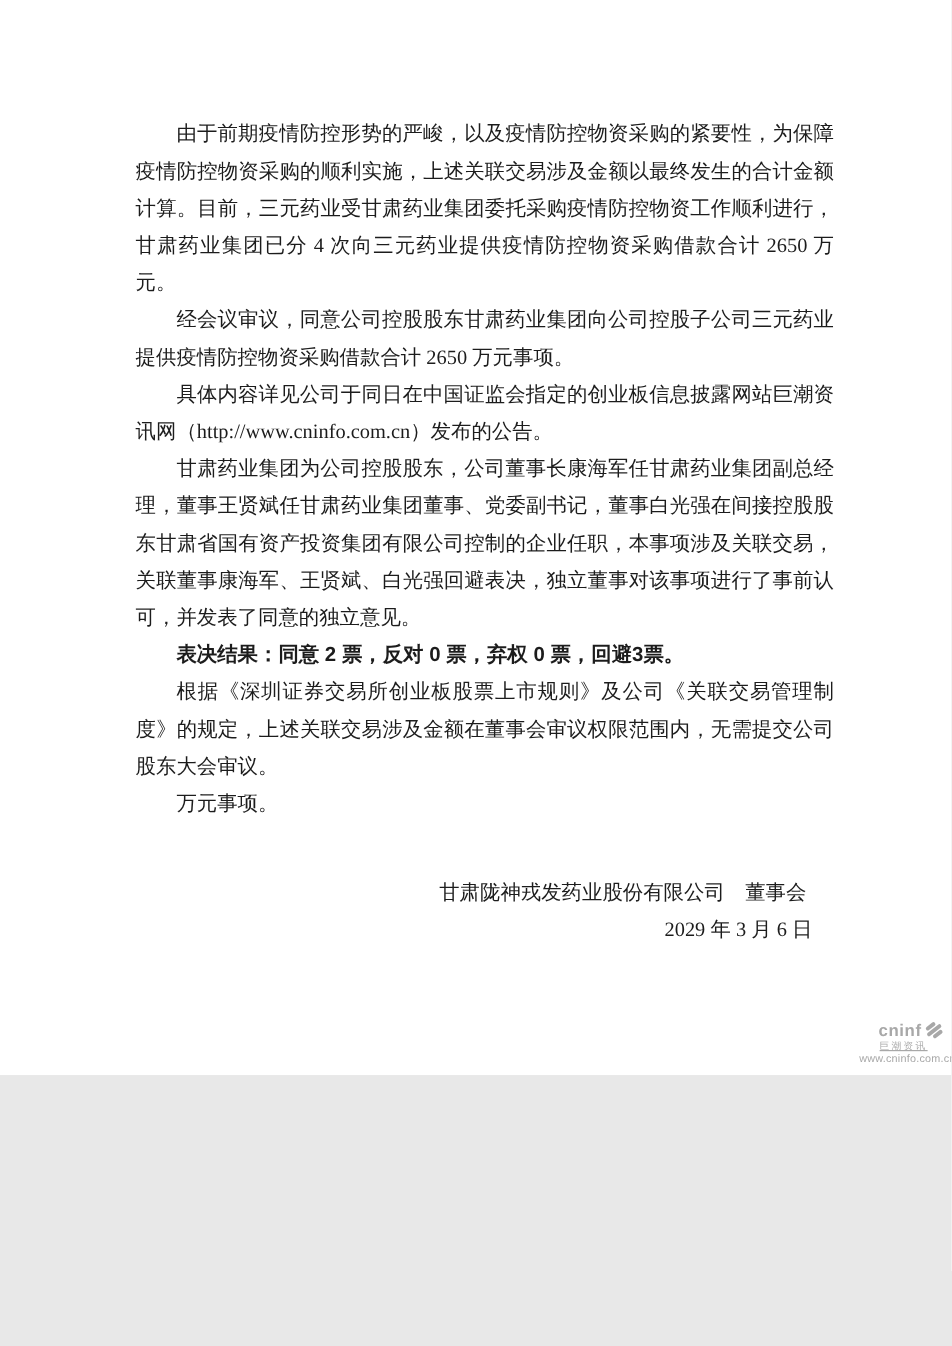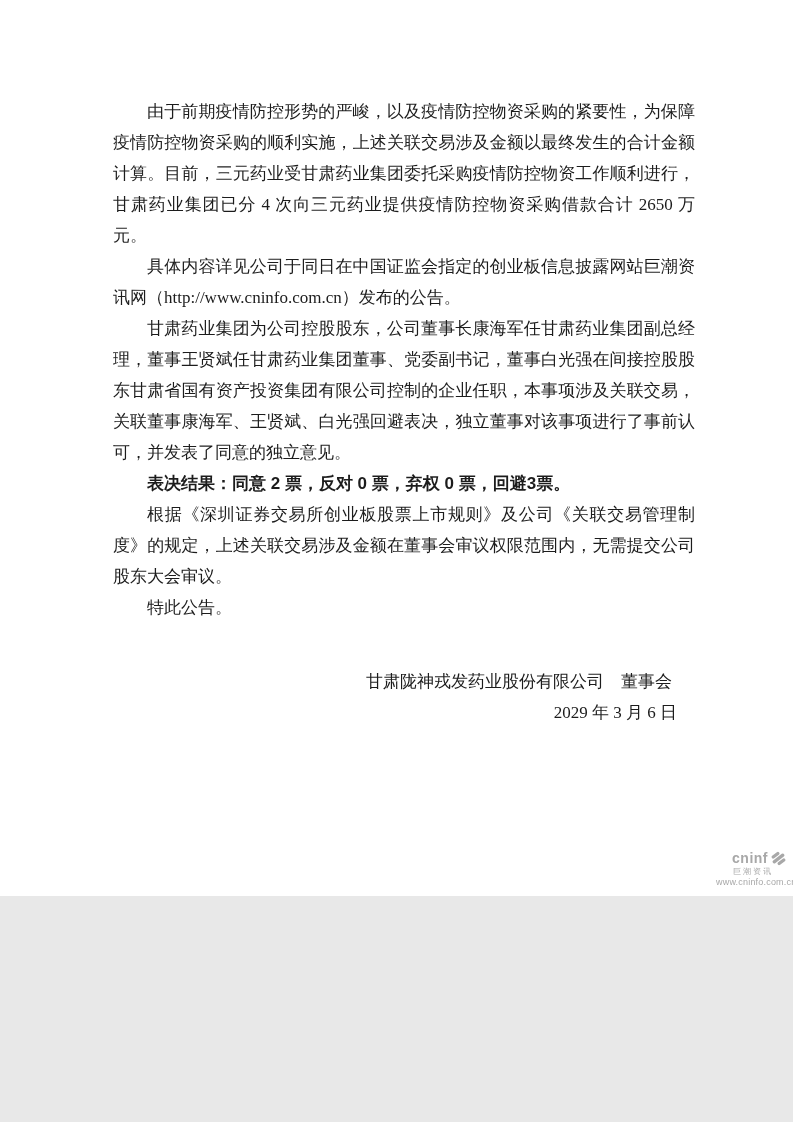--- a/index.html
+++ b/index.html
@@ -44,35 +44,36 @@
     line-height:1.1;
     user-select:none;
   }
   .wm-row1{
     display:flex;align-items:center;justify-content:flex-end;
     gap:1px;
     font-weight:700;font-size:14px;letter-spacing:.5px;
     padding-right:2px;
   }
   .wm-swirl{display:block;}
-  .wm-cn{font-size:8px;letter-spacing:2px;margin-top:1px;}
+  .wm-cn{font-size:8px;letter-spacing:2px;margin-top:1px;text-decoration:underline;}
   .wm-url{font-size:9px;letter-spacing:.2px;margin-top:1px;white-space:nowrap;}
 </style>
 </head>
 <body>
 
 <div class="page">
 
   <main class="content">
     <p>由于前期疫情防控形势的严峻，以及疫情防控物资采购的紧要性，为保障疫情防控物资采购的顺利实施，上述关联交易涉及金额以最终发生的合计金额计算。目前，三元药业受甘肃药业集团委托采购疫情防控物资工作顺利进行，甘肃药业集团已分 4 次向三元药业提供疫情防控物资采购借款合计 2650 万元。</p>
+    <p>经会议审议，同意公司控股股东甘肃药业集团向公司控股子公司三元药业提供疫情防控物资采购借款合计 2650 万元事项。</p>
     <p>具体内容详见公司于同日在中国证监会指定的创业板信息披露网站巨潮资讯网（http://www.cninfo.com.cn）发布的公告。</p>
     <p>甘肃药业集团为公司控股股东，公司董事长康海军任甘肃药业集团副总经理，董事王贤斌任甘肃药业集团董事、党委副书记，董事白光强在间接控股股东甘肃省国有资产投资集团有限公司控制的企业任职，本事项涉及关联交易，关联董事康海军、王贤斌、白光强回避表决，独立董事对该事项进行了事前认可，并发表了同意的独立意见。</p>
     <p class="vote-line">表决结果：同意 2 票，反对 0 票，弃权 0 票，回避3票。</p>
     <p>根据《深圳证券交易所创业板股票上市规则》及公司《关联交易管理制度》的规定，上述关联交易涉及金额在董事会审议权限范围内，无需提交公司股东大会审议。</p>
-    <p>特此公告。</p>
+    <p>万元事项。</p>
 
     <div class="signature">
       <p class="sig-company">甘肃陇神戎发药业股份有限公司　董事会</p>
       <p class="sig-date">2029 年 3 月 6 日</p>
     </div>
   </main>
 
   <div class="watermark">
     <div class="wm-row1">
       <span>cninf</span>

